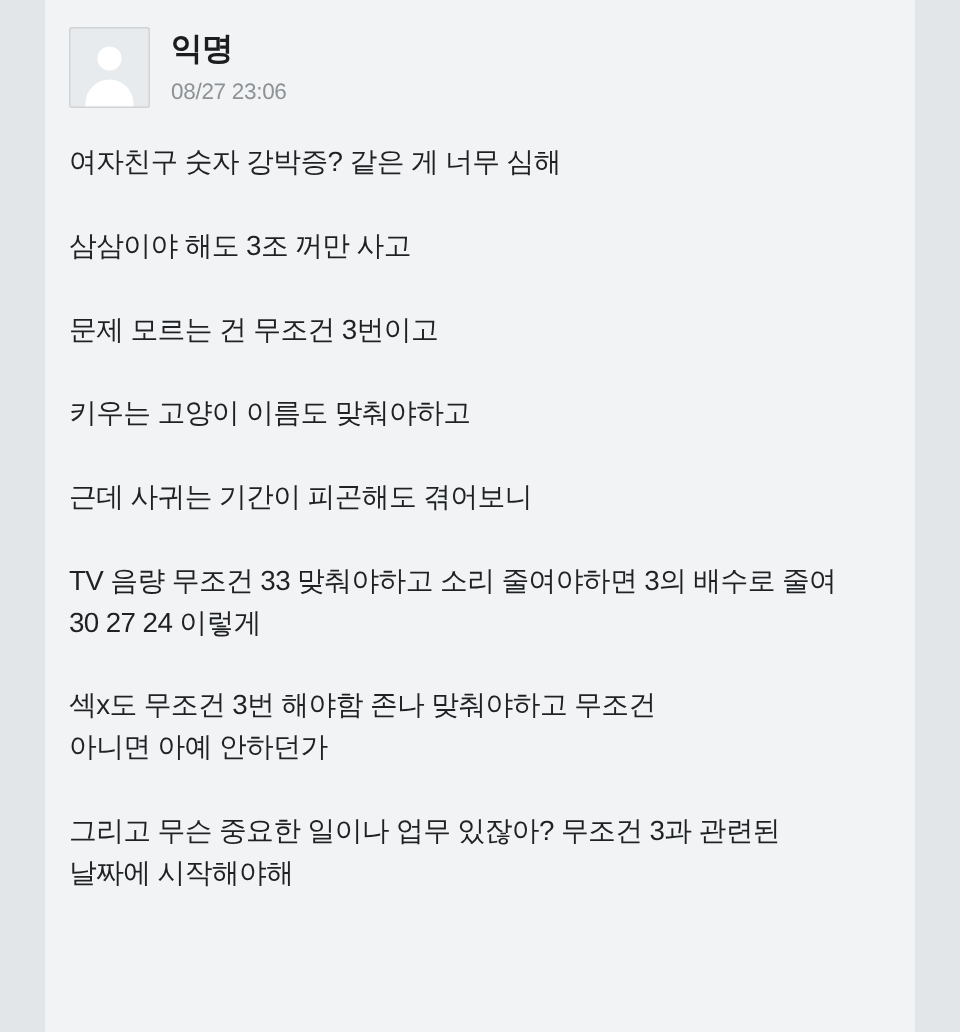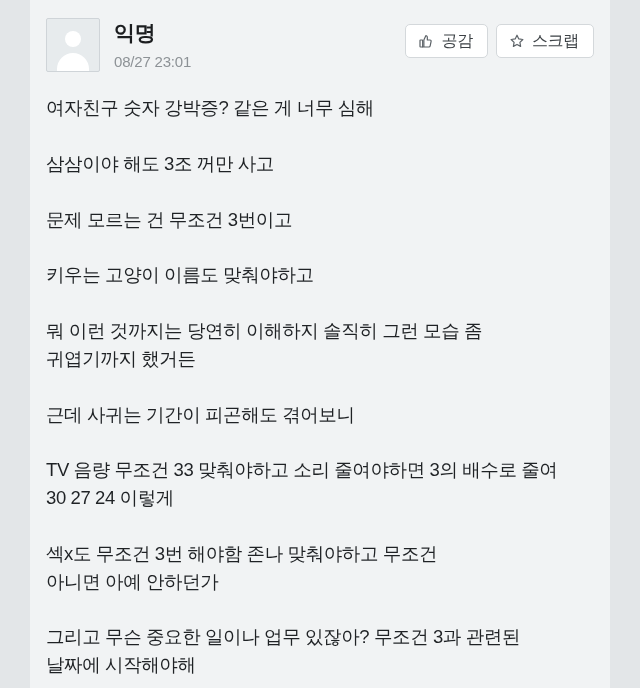--- a/index.html
+++ b/index.html
@@ -136,54 +136,30 @@
 
     <div class="post-header">
 
       <div class="avatar">
         <div class="head"></div>
         <div class="body"></div>
       </div>
 
       <div class="author-block">
         <div class="author-name">익명</div>
-        <div class="post-date">08/27 23:01</div>
+        <div class="post-date">08/27 23:06</div>
       </div>
 
-      <div class="header-actions">
-
-        <button class="action-btn">
-          <span class="ic">
-            <svg viewBox="0 0 24 24" width="16" height="16" fill="none" stroke="currentColor" stroke-width="1.8" stroke-linejoin="round" stroke-linecap="round">
-              <path d="M7 21h9.3a2 2 0 0 0 1.96-1.6l1.4-7A1.6 1.6 0 0 0 18.1 10.5H14V6.3A2.3 2.3 0 0 0 11.7 4l-2.9 6.6V21z"></path>
-              <rect x="3" y="10.5" width="4" height="10.5" rx="0.8"></rect>
-            </svg>
-          </span>
-          <span>공감</span>
-        </button>
-
-        <button class="action-btn">
-          <span class="ic">
-            <svg viewBox="0 0 24 24" width="16" height="16" fill="none" stroke="currentColor" stroke-width="1.8" stroke-linejoin="round" stroke-linecap="round">
-              <path d="M12 3.3l2.7 5.6 6.1.85-4.45 4.3 1.08 6.05L12 17.2l-5.43 2.9 1.08-6.05L3.2 9.75l6.1-.85z"></path>
-            </svg>
-          </span>
-          <span>스크랩</span>
-        </button>
-
-      </div>
     </div>
 
     <div class="post-body">
       <p class="para">여자친구 숫자 강박증? 같은 게 너무 심해</p>
       <p class="para">삼삼이야 해도 3조 꺼만 사고</p>
       <p class="para">문제 모르는 건 무조건 3번이고</p>
       <p class="para">키우는 고양이 이름도 맞춰야하고</p>
-      <p class="para">뭐 이런 것까지는 당연히 이해하지 솔직히 그런 모습 좀
-귀엽기까지 했거든</p>
       <p class="para">근데 사귀는 기간이 피곤해도 겪어보니</p>
       <p class="para">TV 음량 무조건 33 맞춰야하고 소리 줄여야하면 3의 배수로 줄여
 30 27 24 이렇게</p>
       <p class="para">섹x도 무조건 3번 해야함 존나 맞춰야하고 무조건
 아니면 아예 안하던가</p>
       <p class="para">그리고 무슨 중요한 일이나 업무 있잖아? 무조건 3과 관련된
 날짜에 시작해야해</p>
     </div>
 
   </div>

